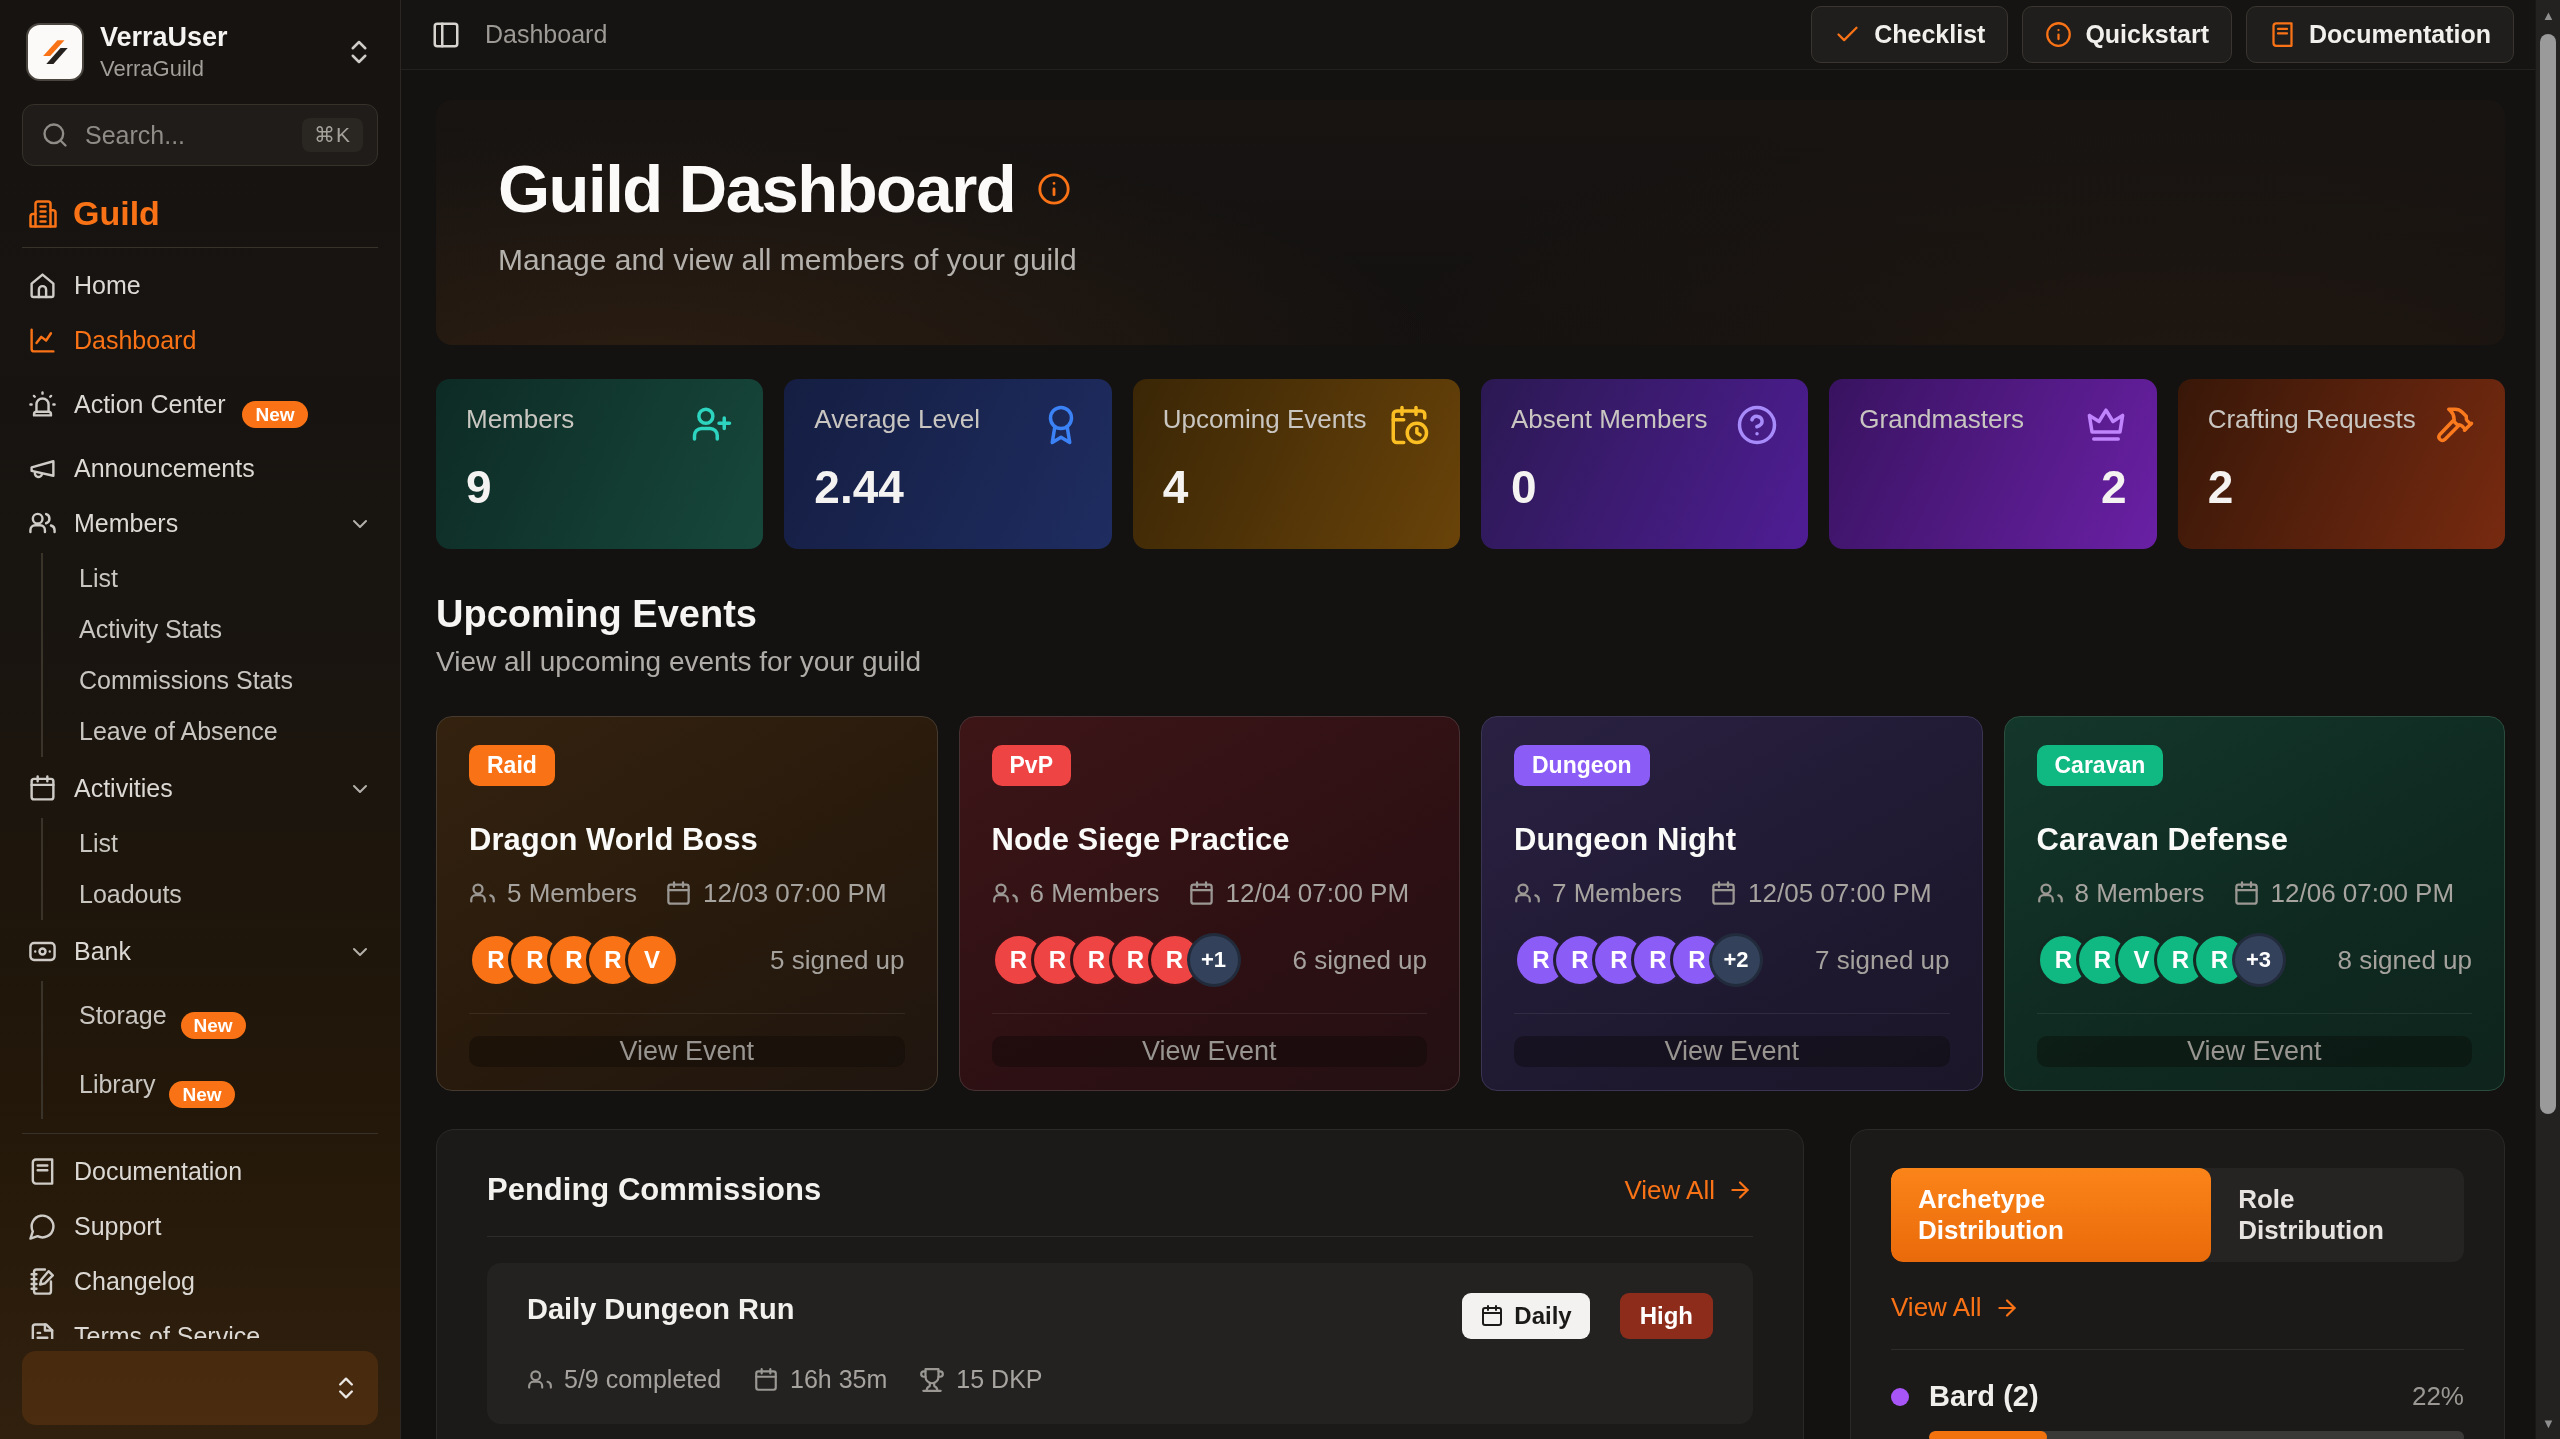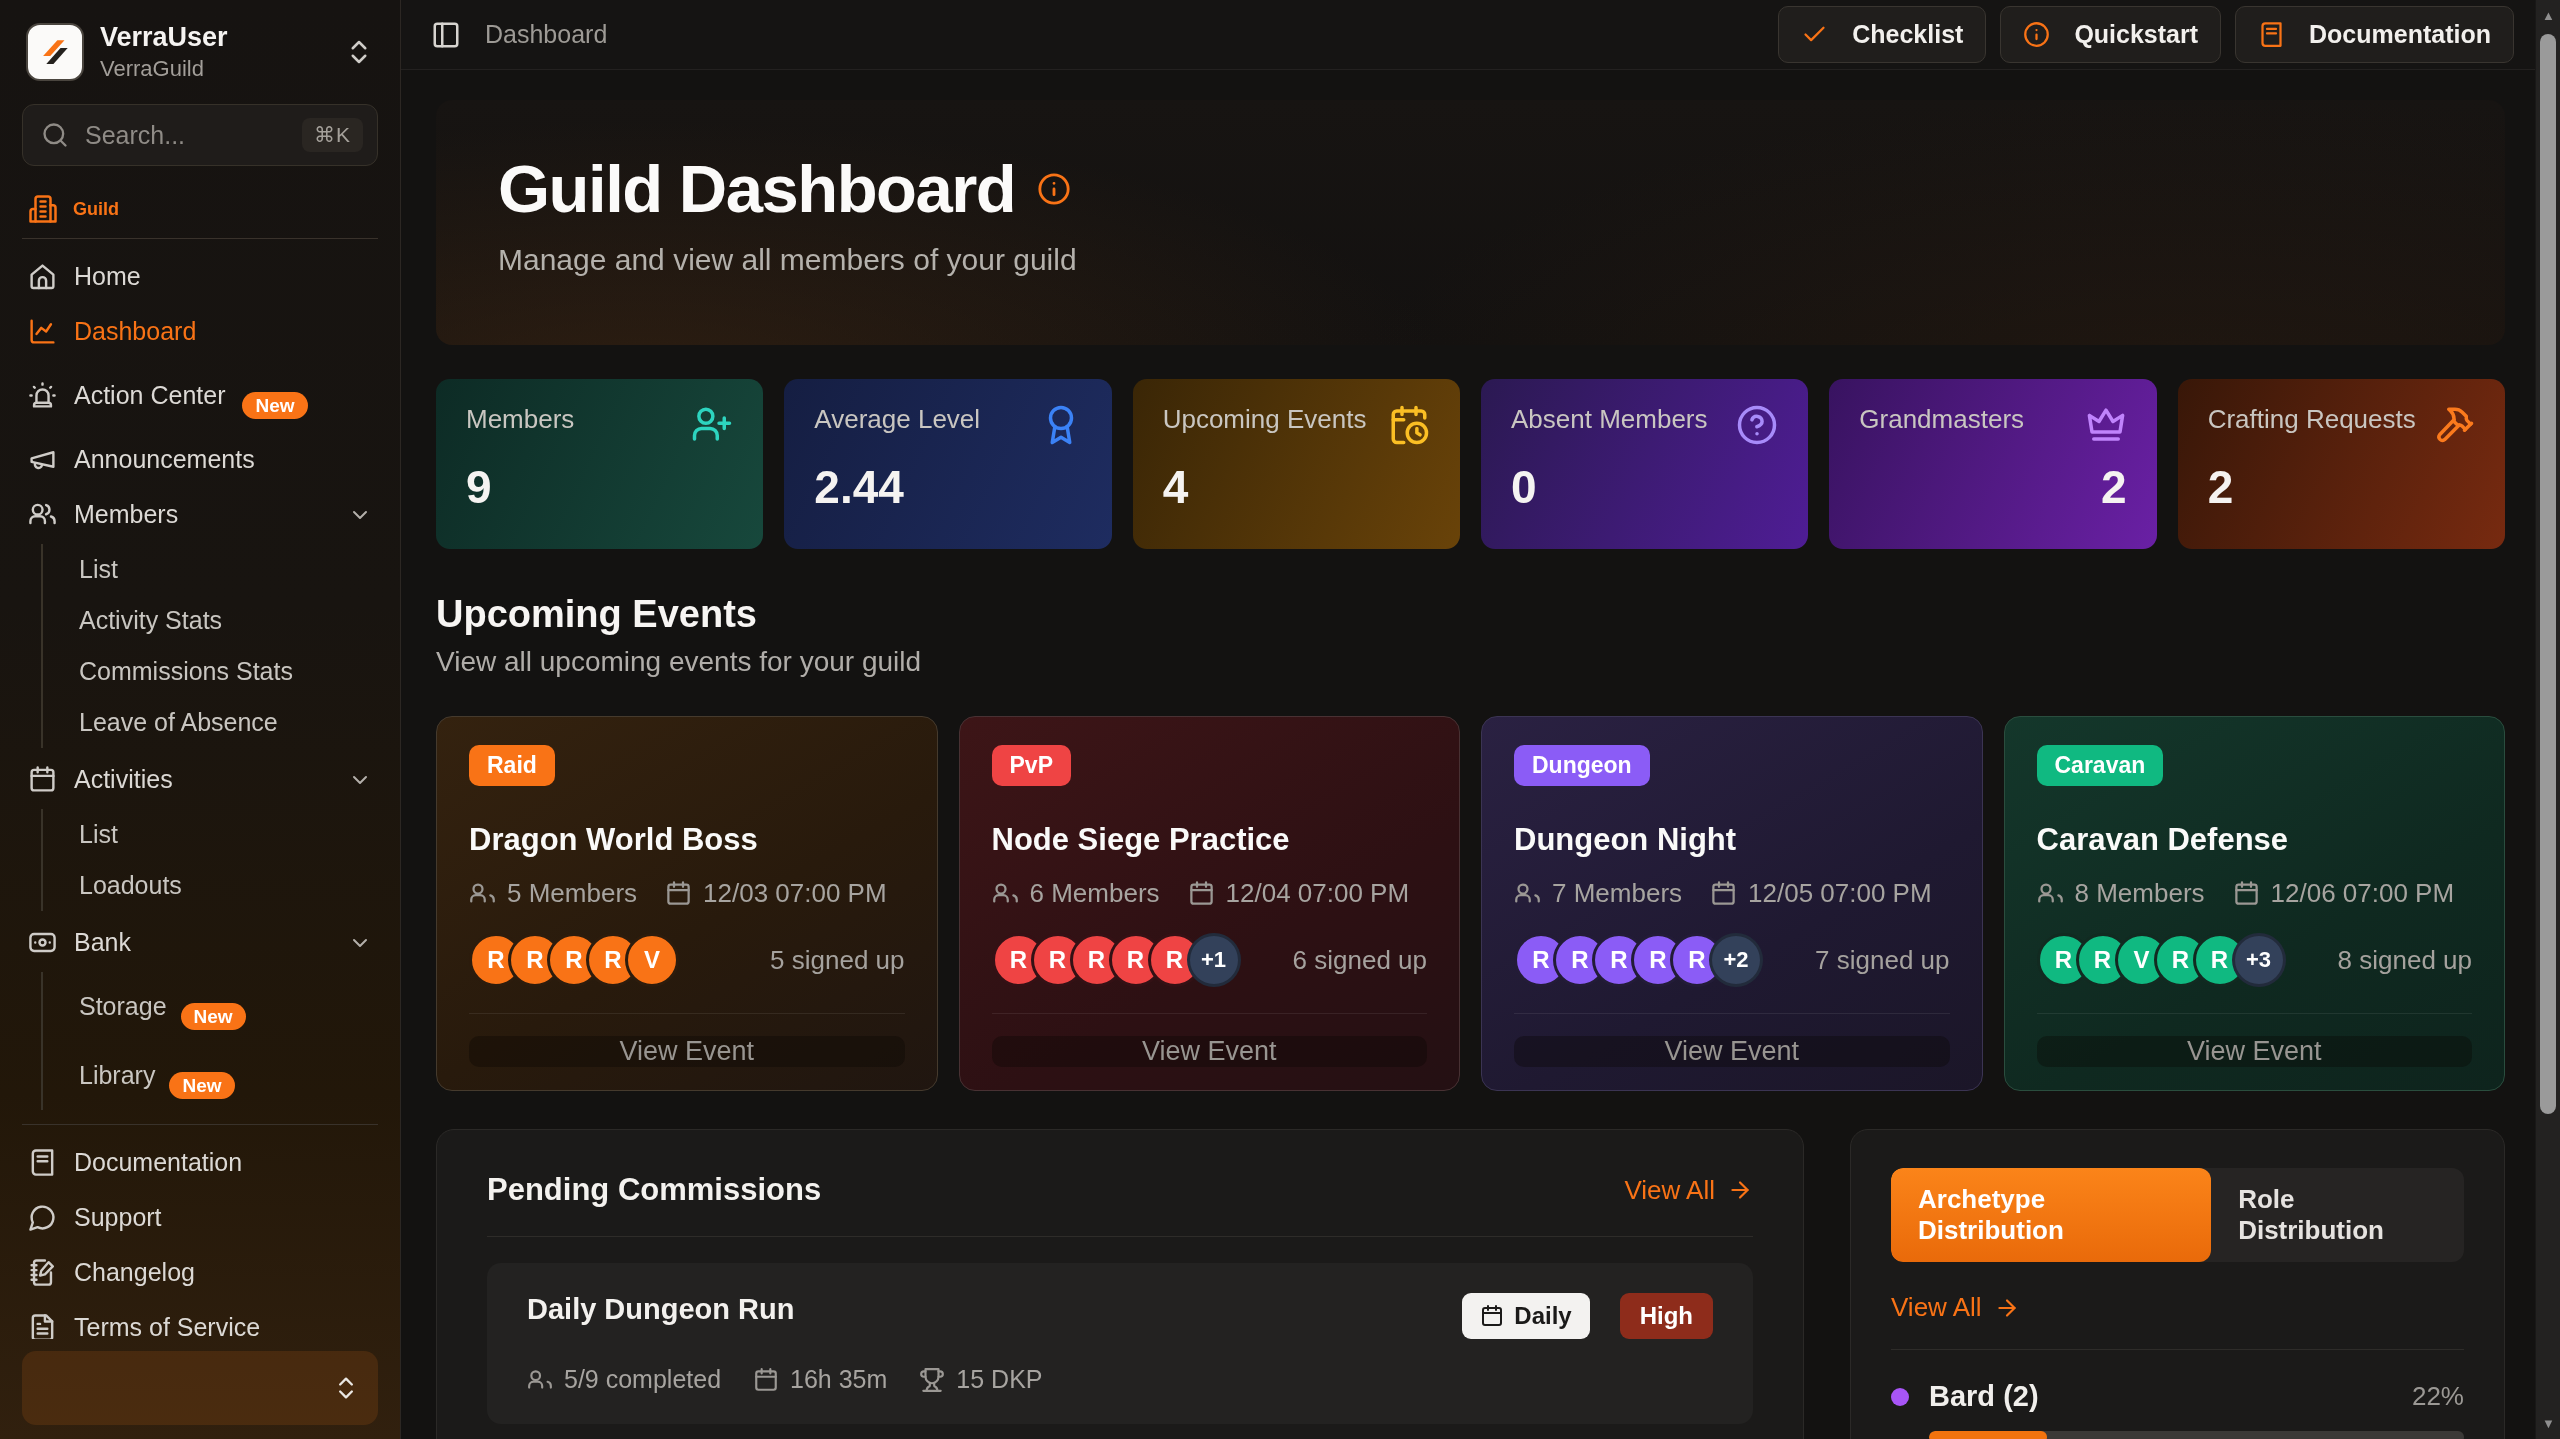--- a/index.html
+++ b/index.html
@@ -32,21 +32,21 @@
     margin-top:16px;height:62px;background:#1f1c1a;border:1px solid #363129;border-radius:12px;
     display:flex;align-items:center;gap:14px;padding:0 14px 0 18px;
   }
   .search .sico{font-size:28px;color:#8f8b86;}
   .search input{flex:1;background:transparent;border:none;outline:none;font-size:25px;color:#cfccc7;
     font-family:"Liberation Sans",sans-serif;min-width:0;}
   .search input::placeholder{color:#8f8b86;}
   .kbd{background:#2a2622;border-radius:8px;padding:5px 12px;font-size:21px;color:#a5a19b;letter-spacing:1px;}
 
   .nav{flex:1;margin-top:20px;overflow:hidden;display:flex;flex-direction:column;}
-  .section-label{display:flex;align-items:center;gap:15px;color:#f97316;font-weight:700;font-size:18px;padding:8px 6px 14px 6px;}
+  .section-label{display:flex;align-items:center;gap:15px;color:#f97316;font-weight:700;font-size:34px;padding:8px 6px 14px 6px;}
   .section-label .sico{font-size:30px;}
   .nav-divider{border-top:1px solid #39322b;margin:0 0 10px 0;}
   .nav-item{display:flex;align-items:center;gap:17px;padding:13px 6px;font-size:25px;color:#dcd9d5;cursor:pointer;border-radius:10px;}
   .nav-item .sico{font-size:29px;color:#cfccc8;}
   .nav-item.active,.nav-item.active .sico{color:#f97316;}
   .badge-new{background:#f97316;color:#fff;font-size:19px;font-weight:700;padding:4px 13px;border-radius:999px;line-height:1;margin-top:20px;}
   .chev{margin-left:auto;font-size:24px;color:#b3afaa;}
   .subtree{margin:2px 0 4px 19px;border-left:2px solid #393329;padding-left:32px;display:flex;flex-direction:column;justify-content:flex-end;}
   .sub-item{padding:11px 4px;font-size:25px;color:#c9c6c1;cursor:pointer;display:flex;align-items:center;gap:14px;}
 
@@ -57,21 +57,21 @@
   }
   .footer-card .ws-chevrons{font-size:28px;color:#eae7e3;}
 
   
   .main{flex:1;display:flex;flex-direction:column;min-width:0;background:#131211;}
   .topbar{height:70px;min-height:70px;display:flex;align-items:center;padding:0 46px 0 30px;
     border-bottom:1px solid #232120;background:#151413;}
   .panel-btn{font-size:30px;color:#d7d4d0;cursor:pointer;}
   .crumb{margin-left:24px;font-size:25px;color:#9d9a95;}
   .top-actions{margin-left:auto;display:flex;gap:14px;}
-  .top-btn{display:flex;align-items:center;gap:24px;background:#201e1c;border:1px solid #393530;border-radius:10px;
+  .top-btn{display:flex;align-items:center;gap:13px;background:#201e1c;border:1px solid #393530;border-radius:10px;
     padding:13px 22px;font-size:25px;font-weight:700;color:#f2f0ed;cursor:pointer;}
   .top-btn .sico{font-size:27px;color:#f97316;}
 
   .content{flex:1;padding:30px 55px 0 35px;overflow:hidden;}
 
   .hero{
     height:245px;border-radius:16px;padding:50px 62px;
     background:
       radial-gradient(1300px 420px at 10% 115%, rgba(66,40,18,0.55) 0%, rgba(20,17,14,0) 62%),
       radial-gradient(1400px 500px at 85% 120%, rgba(48,30,16,0.45) 0%, rgba(20,17,14,0) 60%),

